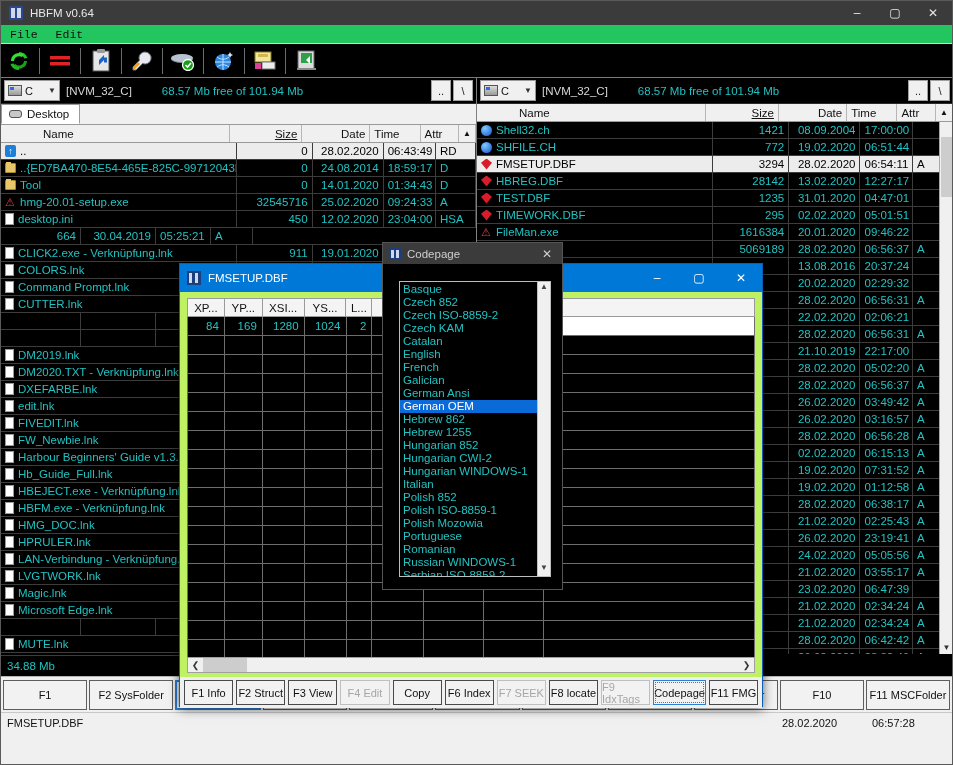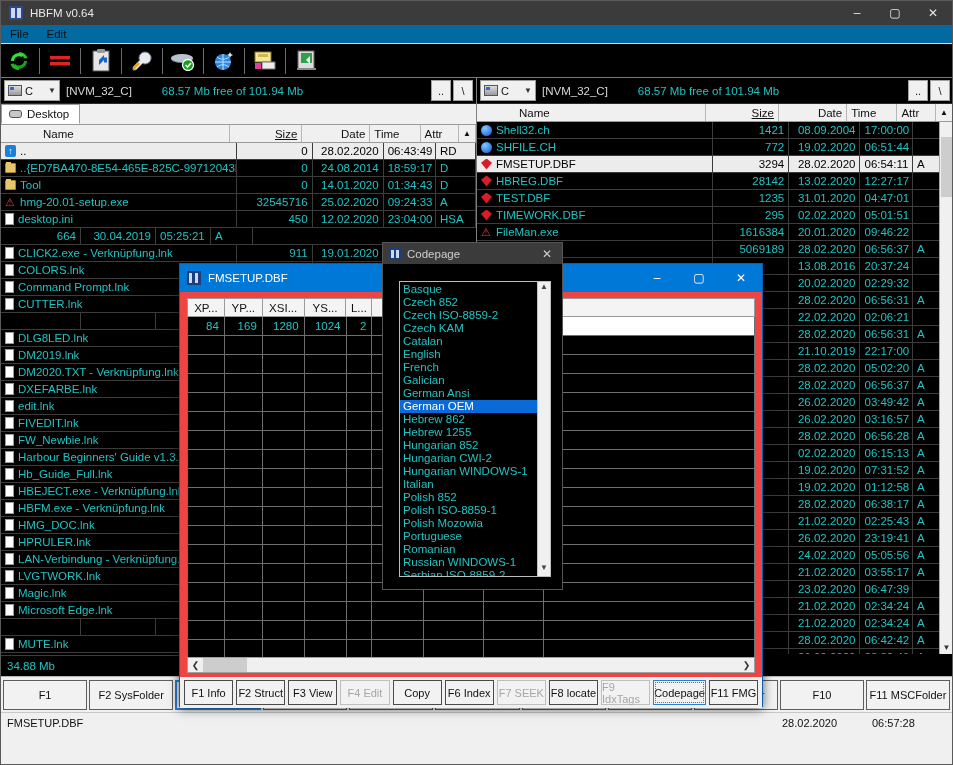--- a/index.html
+++ b/index.html
@@ -41,23 +41,24 @@
   }
   .win-btns { position: absolute; right: 0; top: 0; display: flex; height: 24px; }
   .win-btn {
     width: 38px; height: 24px; display: flex;
     align-items: center; justify-content: center;
     color: #e6e6e6; font-size: 12px;
   }
 
   
   .menubar {
-    height: 19px; background: #0369a1;
+    height: 19px; background: #22c55e;
     display: flex; align-items: center;
     border-bottom: 1px solid #d8d8d8;
+    font-family: Liberation Mono, monospace;
   }
   .menubar .mi {
     padding: 2px 9px; font-size: 11.5px; color: #111;
   }
 
   
   .toolbar {
     height: 34px; background: #000;
     display: flex; align-items: center;
     border-bottom: 1px solid #7a7a7a;
@@ -213,21 +214,21 @@
   }
   .dbf-title .ico {
     width: 14px; height: 14px; margin: 0 7px 0 7px;
     background: #1b3e7d; flex: none; position: relative;
   }
   .dbf-title .ico::before { content:""; position:absolute; left:2px; top:2px; width:3px; height:10px; background:#cfd8ee; }
   .dbf-title .ico::after  { content:""; position:absolute; left:8px; top:2px; width:3px; height:10px; background:#cfd8ee; }
   .dbf-wbtns { margin-left: auto; display: flex; }
   .dbf-wbtn { width: 42px; height: 28px; display: flex; align-items: center; justify-content: center; font-size: 12px; }
 
-  .dbf-grid { position: relative; height: 385px; background: #ef4444; padding: 6px 7px 0 7px; }
+  .dbf-grid { position: relative; height: 385px; background: #bef264; padding: 6px 7px 0 7px; }
   .dbf-head { display: flex; height: 19px; }
   .dbf-hc {
     background: #f4f4f4; border: 1px solid #9a9a9a; border-left: none;
     font-size: 11.5px; color: #111; display: flex; align-items: center;
     justify-content: center; padding: 0 3px; overflow: hidden;
   }
   .dbf-hc:first-child { border-left: 1px solid #9a9a9a; }
   .dbf-rows { }
   .dbf-row { display: flex; height: 19px; }
   .dbf-cell {
@@ -509,24 +510,20 @@
             <div class="cell c-time"></div>
             <div class="cell c-attr"></div>
           </div>
           <div class="row">
             <div class="cell c-size"></div>
             <div class="cell c-date"></div>
             <div class="cell c-time"></div>
             <div class="cell c-attr"></div>
           </div>
           <div class="row">
-            <div class="cell c-name">
-              <span class="fi fi-file"></span>
-              <span>DLG8LED.lnk</span>
-            </div>
             <div class="cell c-size"></div>
             <div class="cell c-date"></div>
             <div class="cell c-time"></div>
             <div class="cell c-attr"></div>
           </div>
           <div class="row">
             <div class="cell c-name">
               <span class="fi fi-file"></span>
               <span>DM2019.lnk</span>
             </div>

